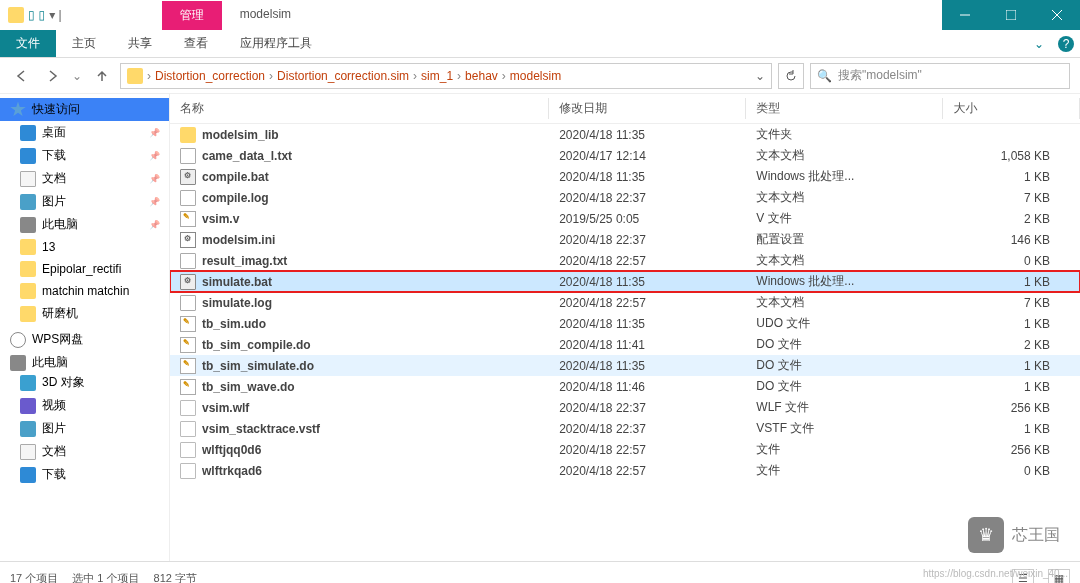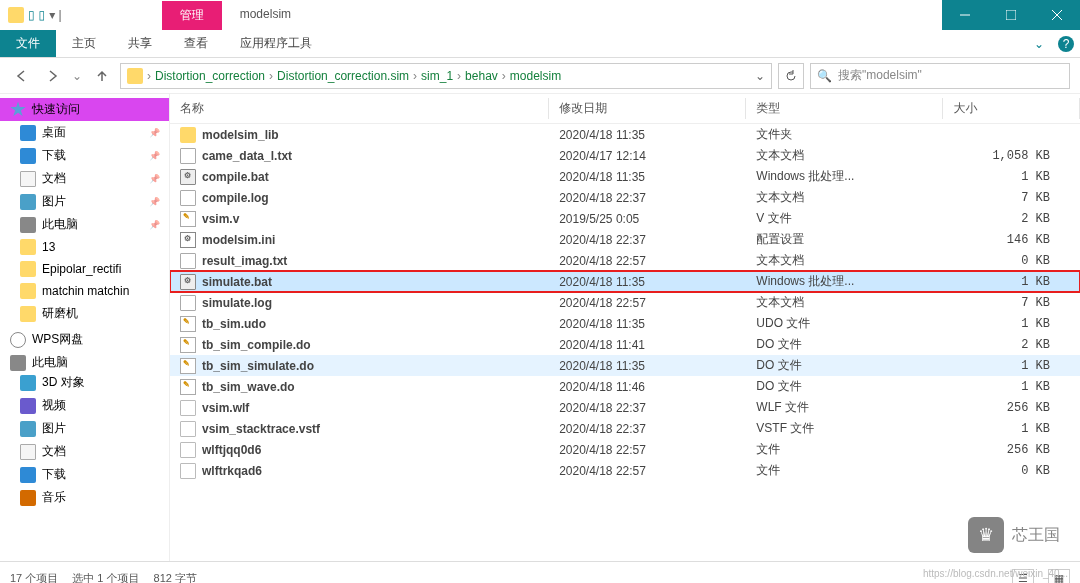--- a/index.html
+++ b/index.html
@@ -23,32 +23,32 @@
 .ribbon .rtab.file { background: #0d8390; color: #fff; }
 .ribbon .rspacer { flex: 1; }
 .ribbon .rbtn { width: 26px; display: flex; align-items: center; justify-content: center; color: #0d8390; }
 
 
 .navbar { height: 36px; display: flex; align-items: center; padding: 0 10px; gap: 6px; border-bottom: 1px solid #eee; }
 .navbtn { width: 24px; height: 24px; display: flex; align-items: center; justify-content: center; color: #888; }
 .navbtn svg { stroke: #666; }
 .breadcrumb { flex: 1; height: 26px; border: 1px solid #ccc; display: flex; align-items: center; padding: 0 6px; gap: 4px; overflow: hidden; }
 .breadcrumb .bc-ico { width: 16px; height: 16px; background: #ffd96a; border-radius: 2px; flex-shrink: 0; }
-.breadcrumb .crumb { color: #15803d; white-space: nowrap; }
+.breadcrumb .crumb { color: #c2410c; white-space: nowrap; }
 .breadcrumb .sep { color: #888; }
 .breadcrumb .bcend { margin-left: auto; display: flex; gap: 6px; color: #666; }
 .refreshbtn { width: 26px; height: 26px; border: 1px solid #ccc; display: flex; align-items: center; justify-content: center; }
 .searchbox { width: 260px; height: 26px; border: 1px solid #ccc; display: flex; align-items: center; padding: 0 6px; color: #888; gap: 6px; }
 
 
 .main { display: flex; height: calc(100% - 30px - 28px - 36px - 22px); }
 .sidebar { width: 170px; border-right: 1px solid #eee; overflow-y: auto; padding: 4px 0; }
 .sidebar .side-item { display: flex; align-items: center; padding: 3px 8px 3px 20px; gap: 6px; white-space: nowrap; overflow: hidden; }
 .sidebar .side-item.pinned::after { content: "📌"; font-size: 9px; margin-left: auto; opacity: 0.5; }
-.sidebar .side-item.quick { background: #d946ef; padding-left: 10px; }
+.sidebar .side-item.quick { background: #3b82f6; padding-left: 10px; }
 .sidebar .side-group { padding-left: 10px; margin-top: 6px; display: flex; align-items: center; gap: 6px; }
 .sidebar .ico { width: 16px; height: 16px; flex-shrink: 0; }
 .ico-star { background: #5aa0d8; clip-path: polygon(50% 0%, 61% 35%, 98% 35%, 68% 57%, 79% 91%, 50% 70%, 21% 91%, 32% 57%, 2% 35%, 39% 35%); }
 .ico-desktop { background: #2e8ad6; border-radius: 2px; }
 .ico-download { background: #2e8ad6; border-radius: 2px; position: relative; }
 .ico-docs { background: #f5f5f5; border: 1px solid #aaa; border-radius: 1px; }
 .ico-pics { background: #4aa0c8; border-radius: 2px; }
 .ico-pc { background: #888; border-radius: 2px; }
 .ico-folder { background: #ffd96a; border-radius: 2px; }
 .ico-cloud { background: #0a62b8; border-radius: 50% 50% 40% 40%; }
@@ -73,21 +73,21 @@
 .fi-txt { background: #fff; border: 1px solid #aaa; border-radius: 1px; }
 .fi-bat { background: #eee; border: 1px solid #888; border-radius: 1px; position: relative; }
 .fi-bat::after { content: "⚙"; position: absolute; font-size: 8px; left: 3px; top: 1px; color: #666; }
 .fi-v { background: #fff; border: 1px solid #aaa; position: relative; }
 .fi-v::after { content: "✎"; position: absolute; font-size: 8px; left: 2px; top: 0; color: #d49000; }
 .fi-ini { background: #fff; border: 1px solid #888; position: relative; }
 .fi-ini::after { content: "⚙"; position: absolute; font-size: 8px; left: 3px; top: 1px; color: #666; }
 .fi-do { background: #fff; border: 1px solid #aaa; position: relative; }
 .fi-do::after { content: "✎"; position: absolute; font-size: 8px; left: 2px; top: 0; color: #d49000; }
 .fi-file { background: #fff; border: 1px solid #bbb; border-radius: 1px; }
-.col-size { text-align: right; padding-right: 30px !important; font-family: Liberation Mono, monospace; }
+.col-size { text-align: right; padding-right: 30px !important; }
 
 
 .statusbar { height: 22px; border-top: 1px solid #ddd; display: flex; align-items: center; padding: 16px 10px; font-size: 11px; color: #555; gap: 14px; }
 .statusbar .stspacer { flex: 1; }
 .statusbar .viewbtn { width: 22px; height: 18px; border: 1px solid #ccc; display: flex; align-items: center; justify-content: center; }
 
 
 .watermark { position: absolute; right: 20px; bottom: 30px; display: flex; align-items: center; gap: 8px; opacity: 0.6; font-size: 16px; color: #333; }
 .watermark .wm-ico { width: 36px; height: 36px; border-radius: 6px; background: #333; display: flex; align-items: center; justify-content: center; color: #fff; font-size: 18px; }
 .watermark-url { position: absolute; right: 12px; bottom: 4px; font-size: 10px; color: #bbb; }
@@ -248,24 +248,20 @@
           <span>图片</span>
         </div>
         <div class="side-item">
           <span class="ico ico-docs"></span>
           <span>文档</span>
         </div>
         <div class="side-item">
           <span class="ico ico-download"></span>
           <span>下载</span>
         </div>
-        <div class="side-item">
-          <span class="ico ico-music"></span>
-          <span>音乐</span>
-        </div>
       </div>
   </div>
 
   <div class="filelist">
     <table>
       <thead>
         <tr>
           <th style="width:250px">名称</th>
           <th style="width:130px">修改日期</th>
           <th style="width:130px">类型</th>

